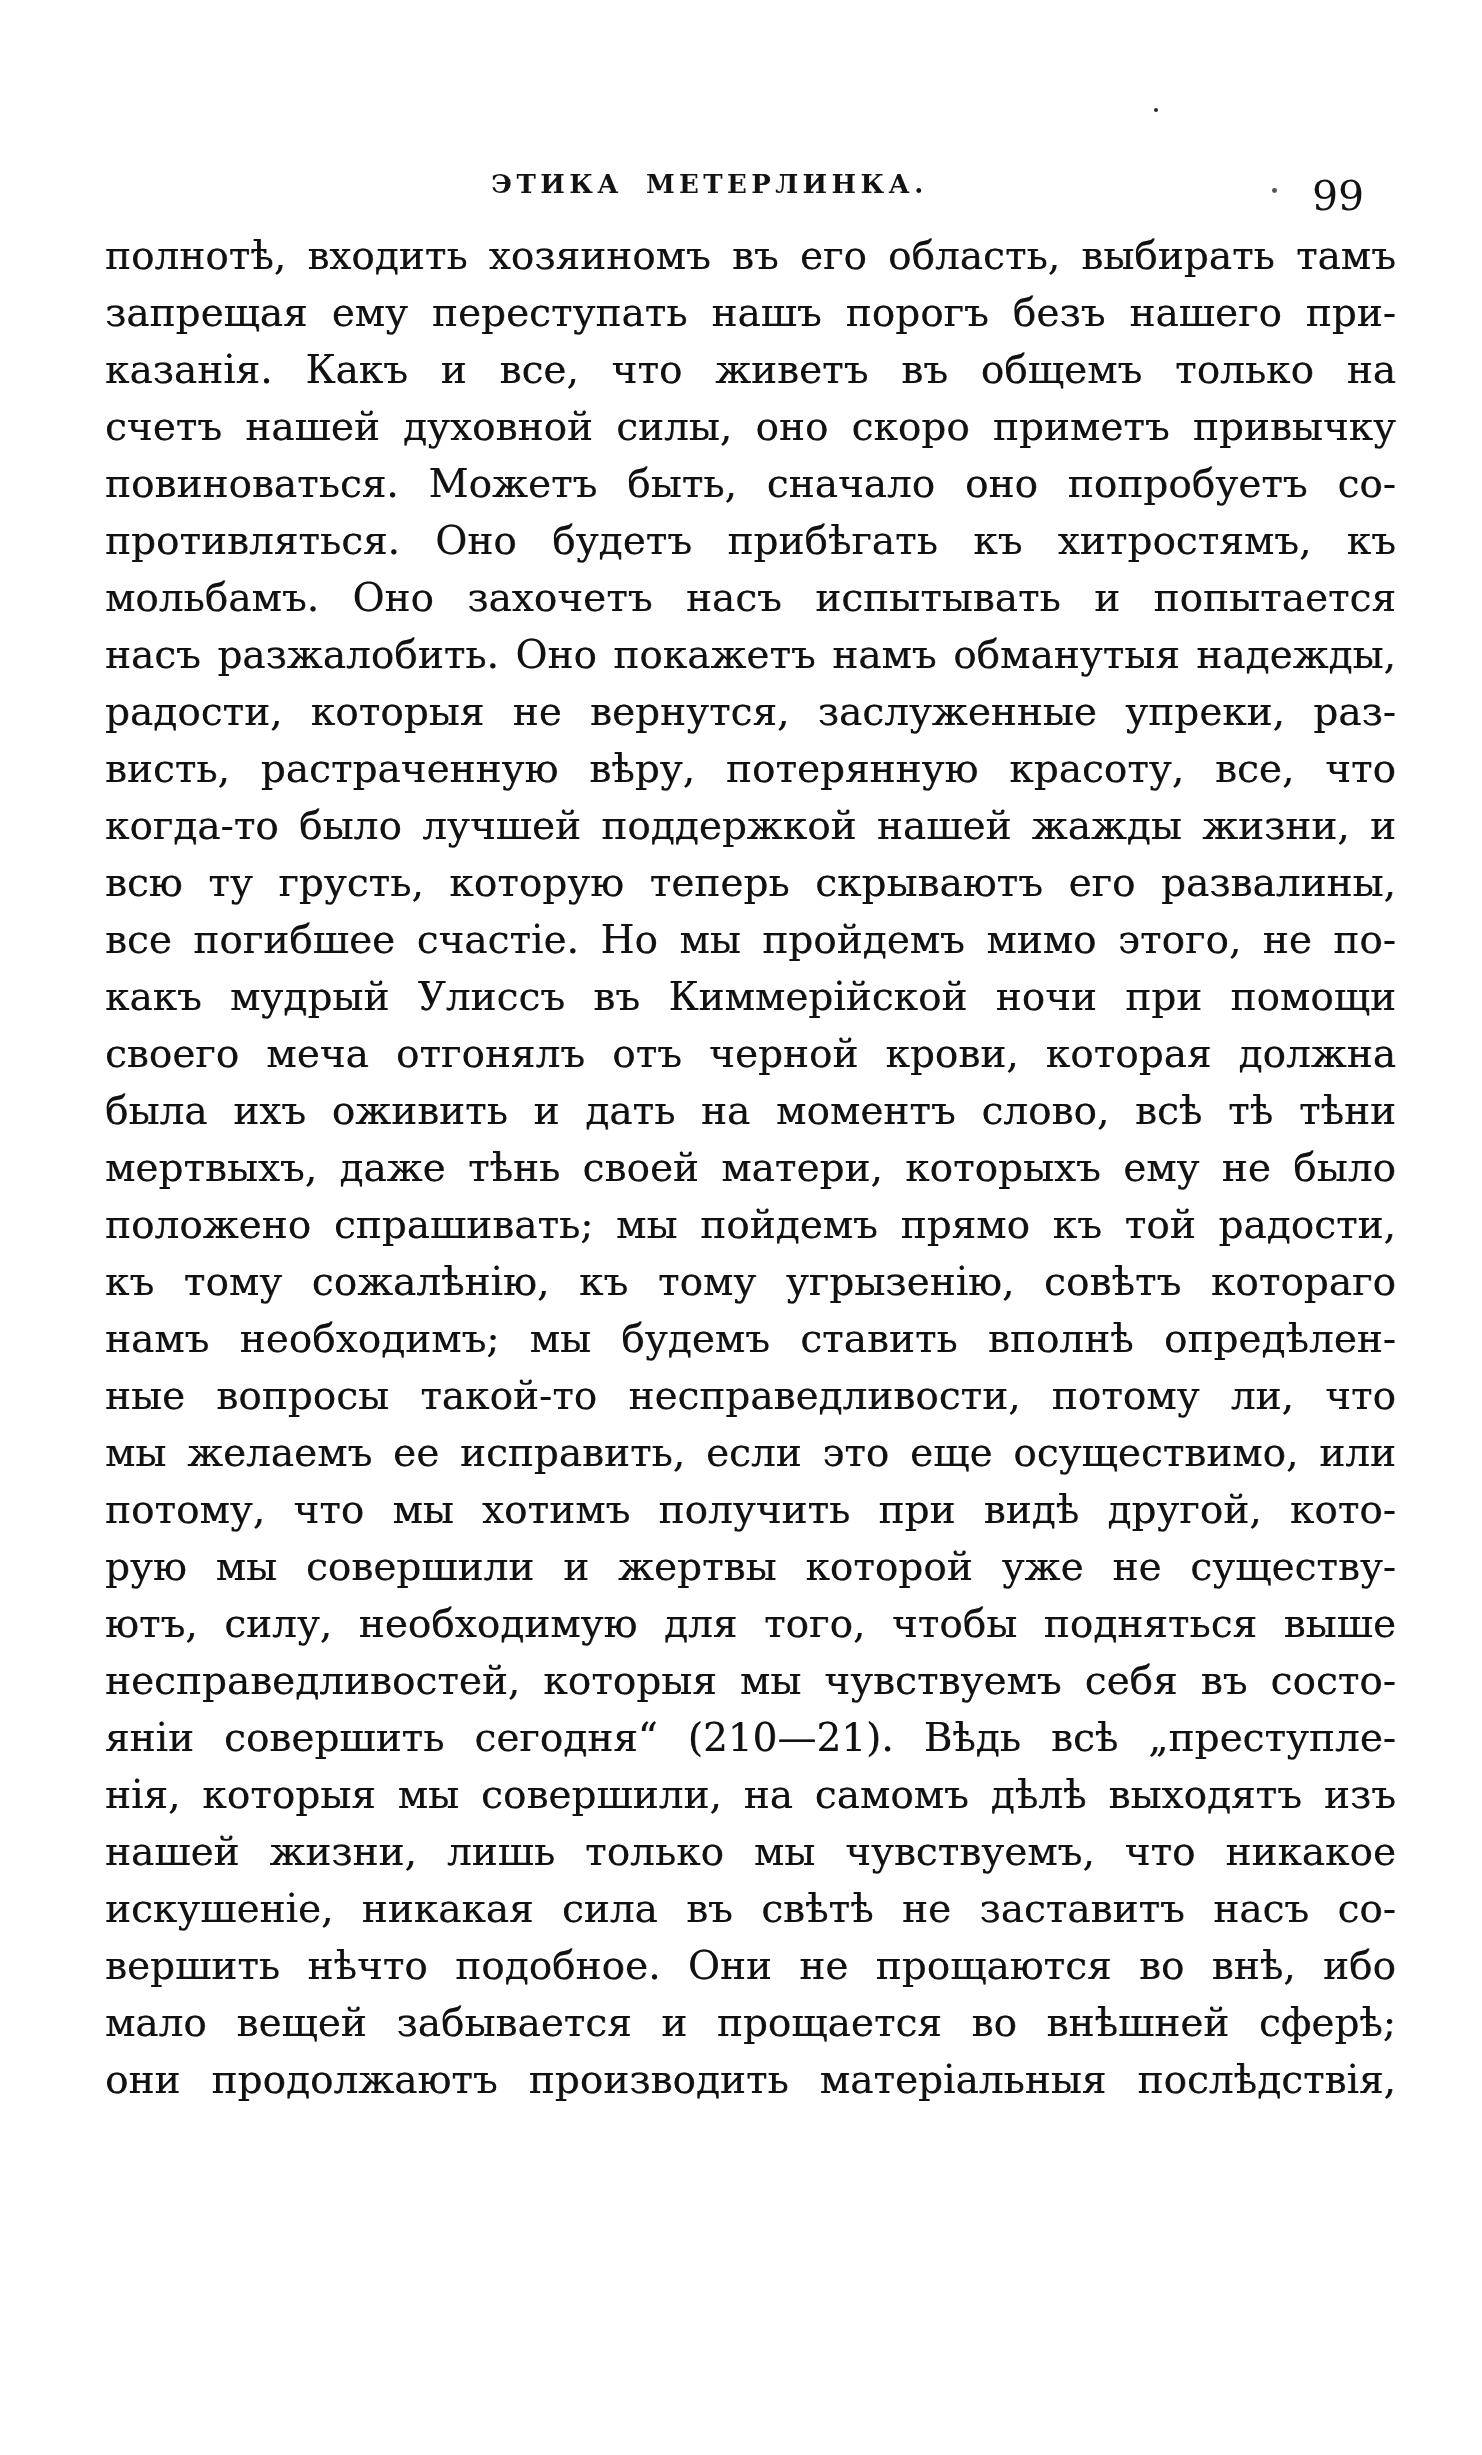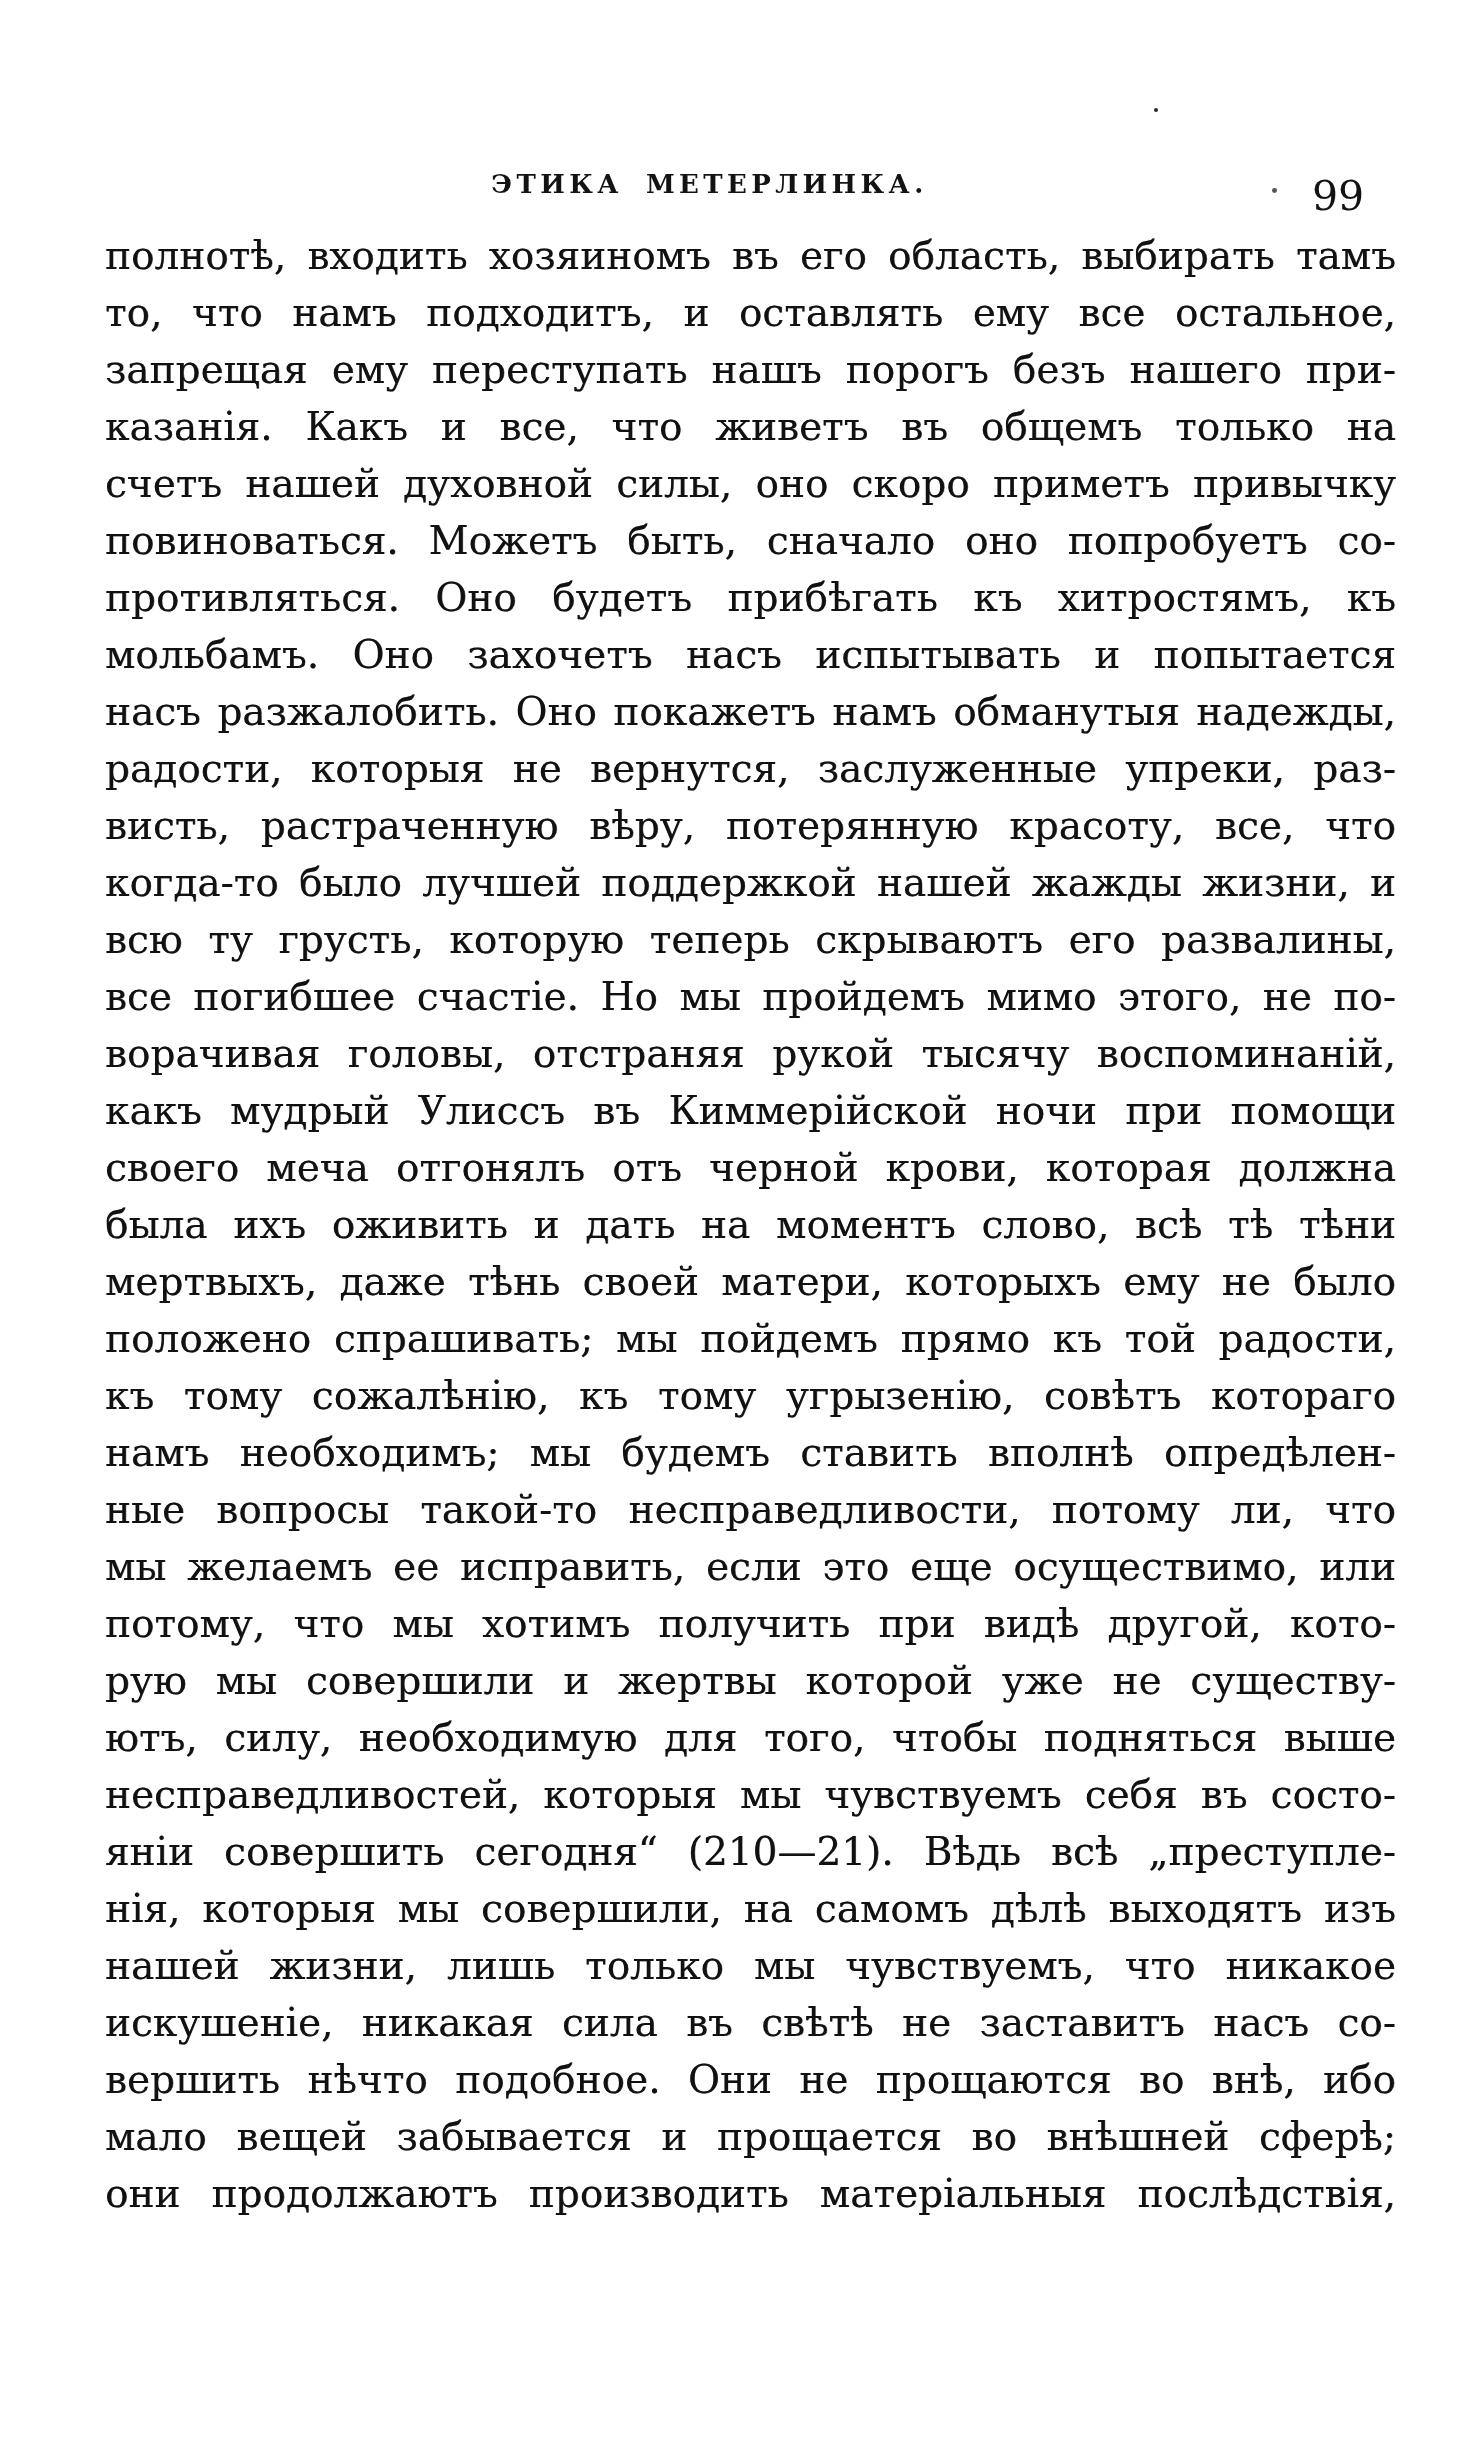--- a/index.html
+++ b/index.html
@@ -73,34 +73,32 @@
 <div class="page">
   <div class="speck speck-1"></div>
   <div class="speck speck-2"></div>
 
   <div class="running-title">ЭТИКА МЕТЕРЛИНКА.</div>
 
   <div class="page-number">99</div>
 
   <div class="body-text">
       <div class="line">полнотѣ, входить хозяиномъ въ его область, выбирать тамъ</div>
-      <div class="line">то, что намъ подходитъ, и оставлять ему все остальное,</div>
       <div class="line">запрещая ему переступать нашъ порогъ безъ нашего при-</div>
       <div class="line">казанія. Какъ и все, что живетъ въ общемъ только на</div>
       <div class="line">счетъ нашей духовной силы, оно скоро приметъ привычку</div>
       <div class="line">повиноваться. Можетъ быть, сначало оно попробуетъ со-</div>
       <div class="line">противляться. Оно будетъ прибѣгать къ хитростямъ, къ</div>
       <div class="line">мольбамъ. Оно захочетъ насъ испытывать и попытается</div>
       <div class="line">насъ разжалобить. Оно покажетъ намъ обманутыя надежды,</div>
       <div class="line">радости, которыя не вернутся, заслуженные упреки, раз-</div>
       <div class="line">висть, растраченную вѣру, потерянную красоту, все, что</div>
       <div class="line">когда-то было лучшей поддержкой нашей жажды жизни, и</div>
       <div class="line">всю ту грусть, которую теперь скрываютъ его развалины,</div>
       <div class="line">все погибшее счастіе. Но мы пройдемъ мимо этого, не по-</div>
-      <div class="line">ворачивая головы, отстраняя рукой тысячу воспоминаній,</div>
       <div class="line">какъ мудрый Улиссъ въ Киммерійской ночи при помощи</div>
       <div class="line">своего меча отгонялъ отъ черной крови, которая должна</div>
       <div class="line">была ихъ оживить и дать на моментъ слово, всѣ тѣ тѣни</div>
       <div class="line">мертвыхъ, даже тѣнь своей матери, которыхъ ему не было</div>
       <div class="line">положено спрашивать; мы пойдемъ прямо къ той радости,</div>
       <div class="line">къ тому сожалѣнію, къ тому угрызенію, совѣтъ котораго</div>
       <div class="line">намъ необходимъ; мы будемъ ставить вполнѣ опредѣлен-</div>
       <div class="line">ные вопросы такой-то несправедливости, потому ли, что</div>
       <div class="line">мы желаемъ ее исправить, если это еще осуществимо, или</div>
       <div class="line">потому, что мы хотимъ получить при видѣ другой, кото-</div>

